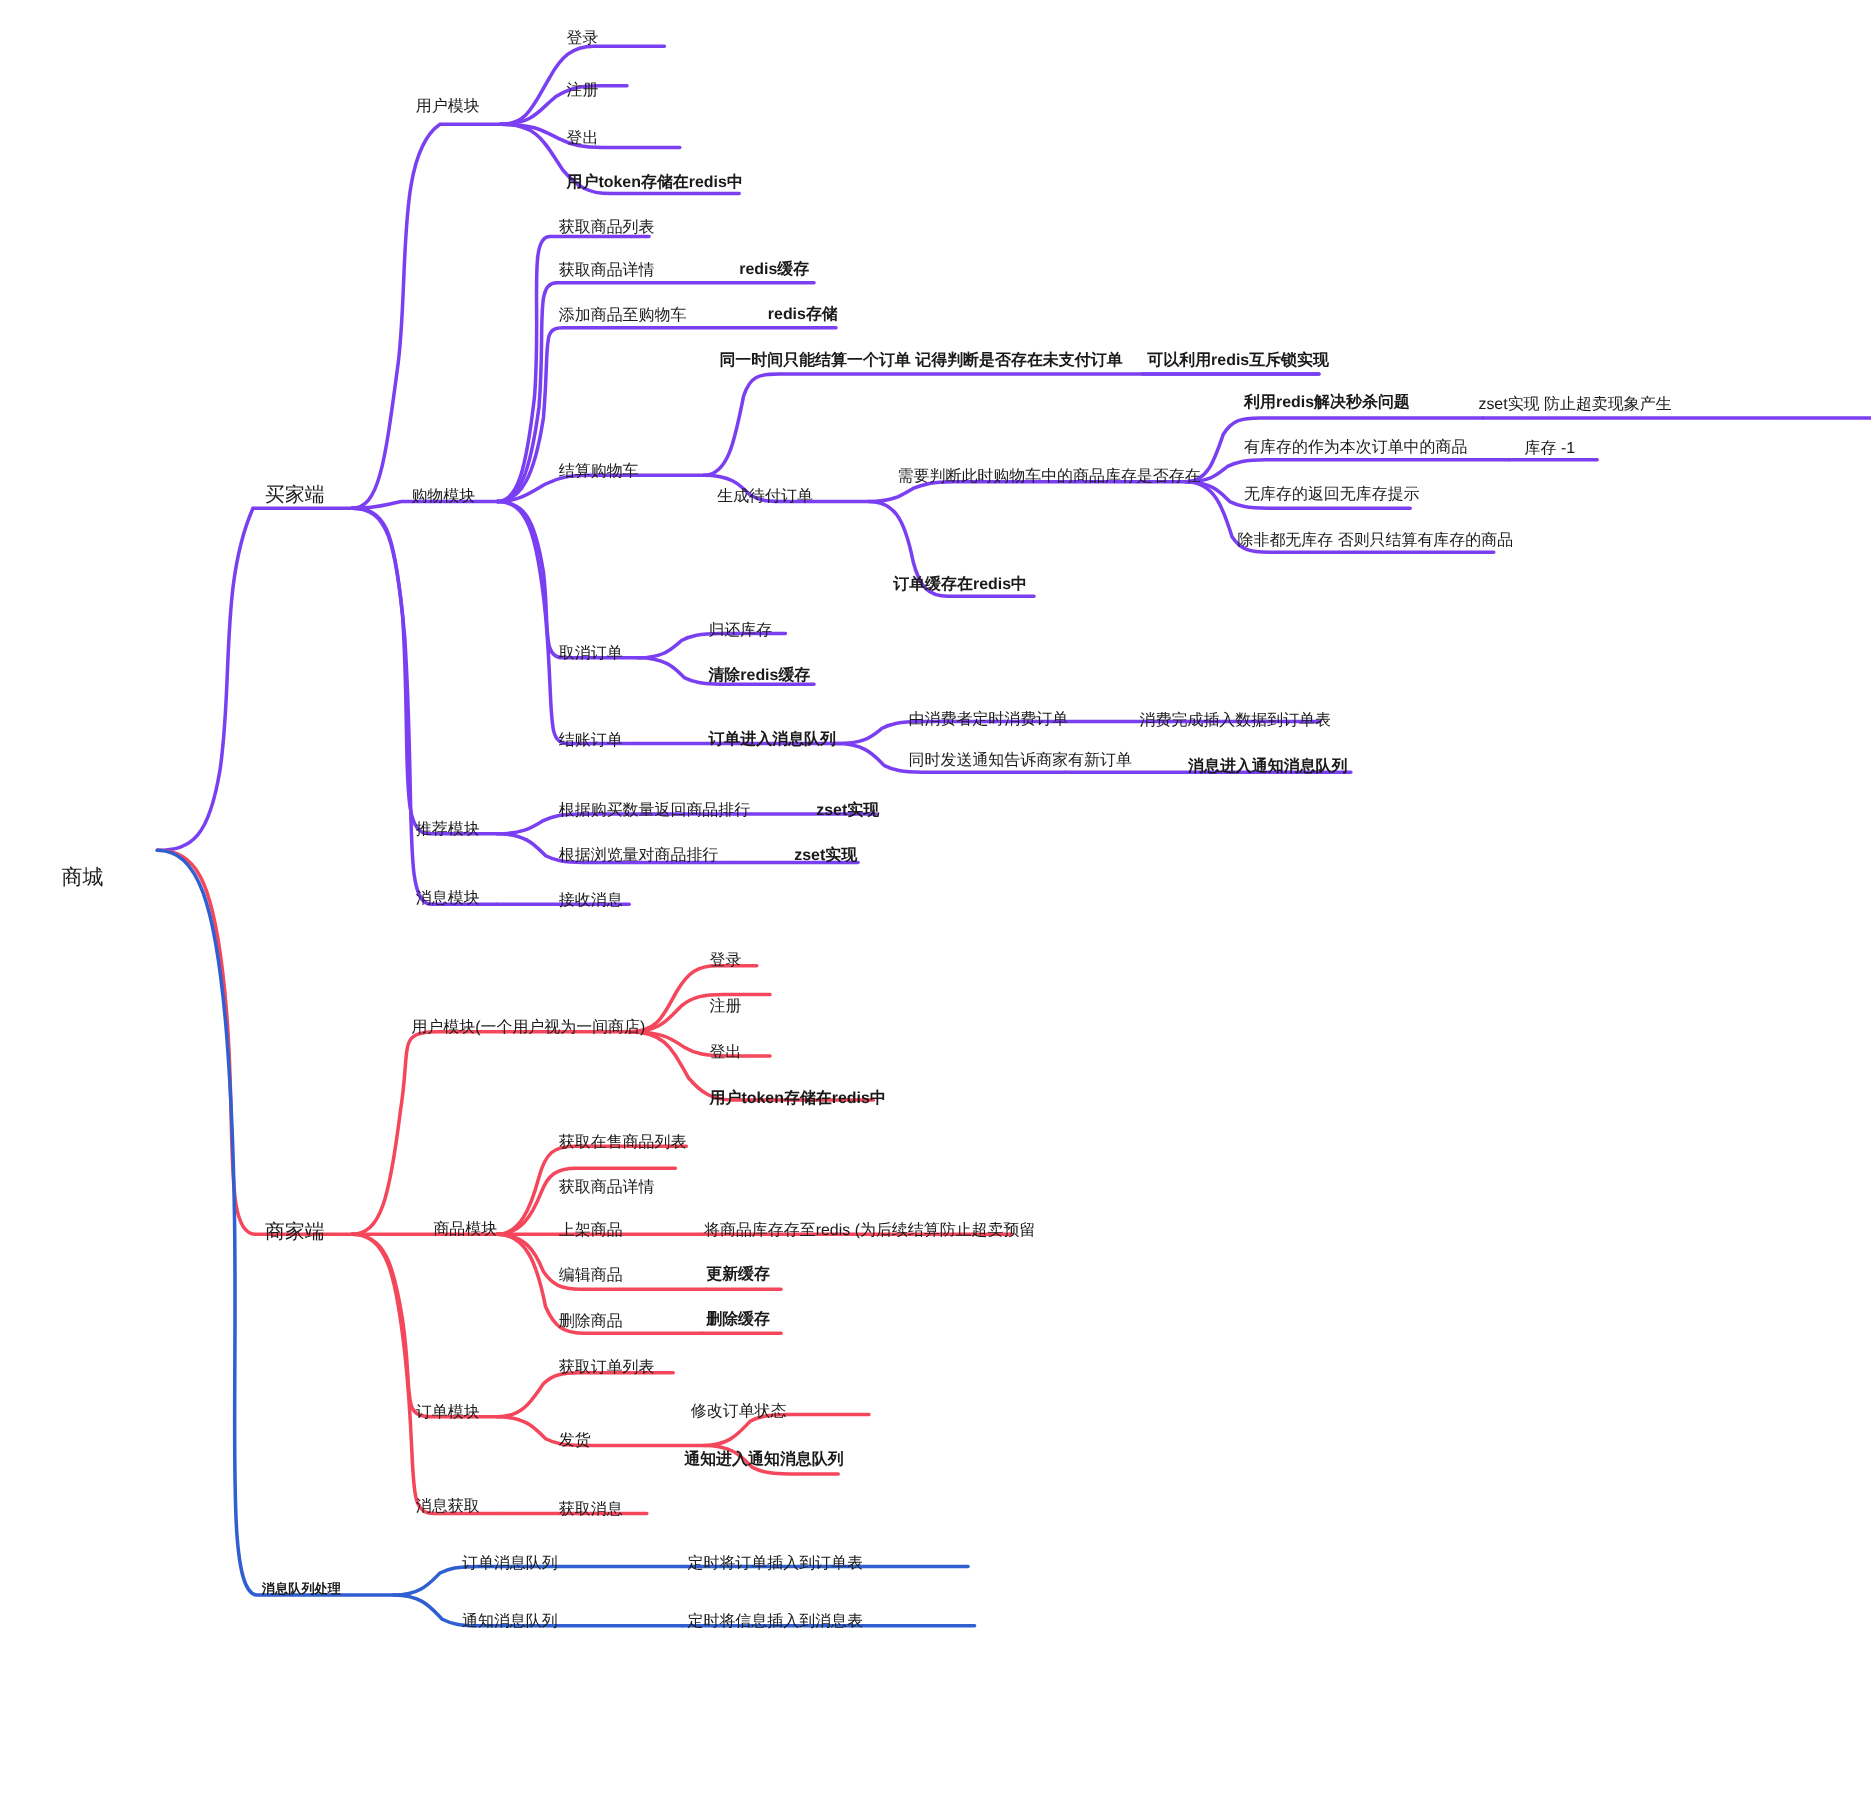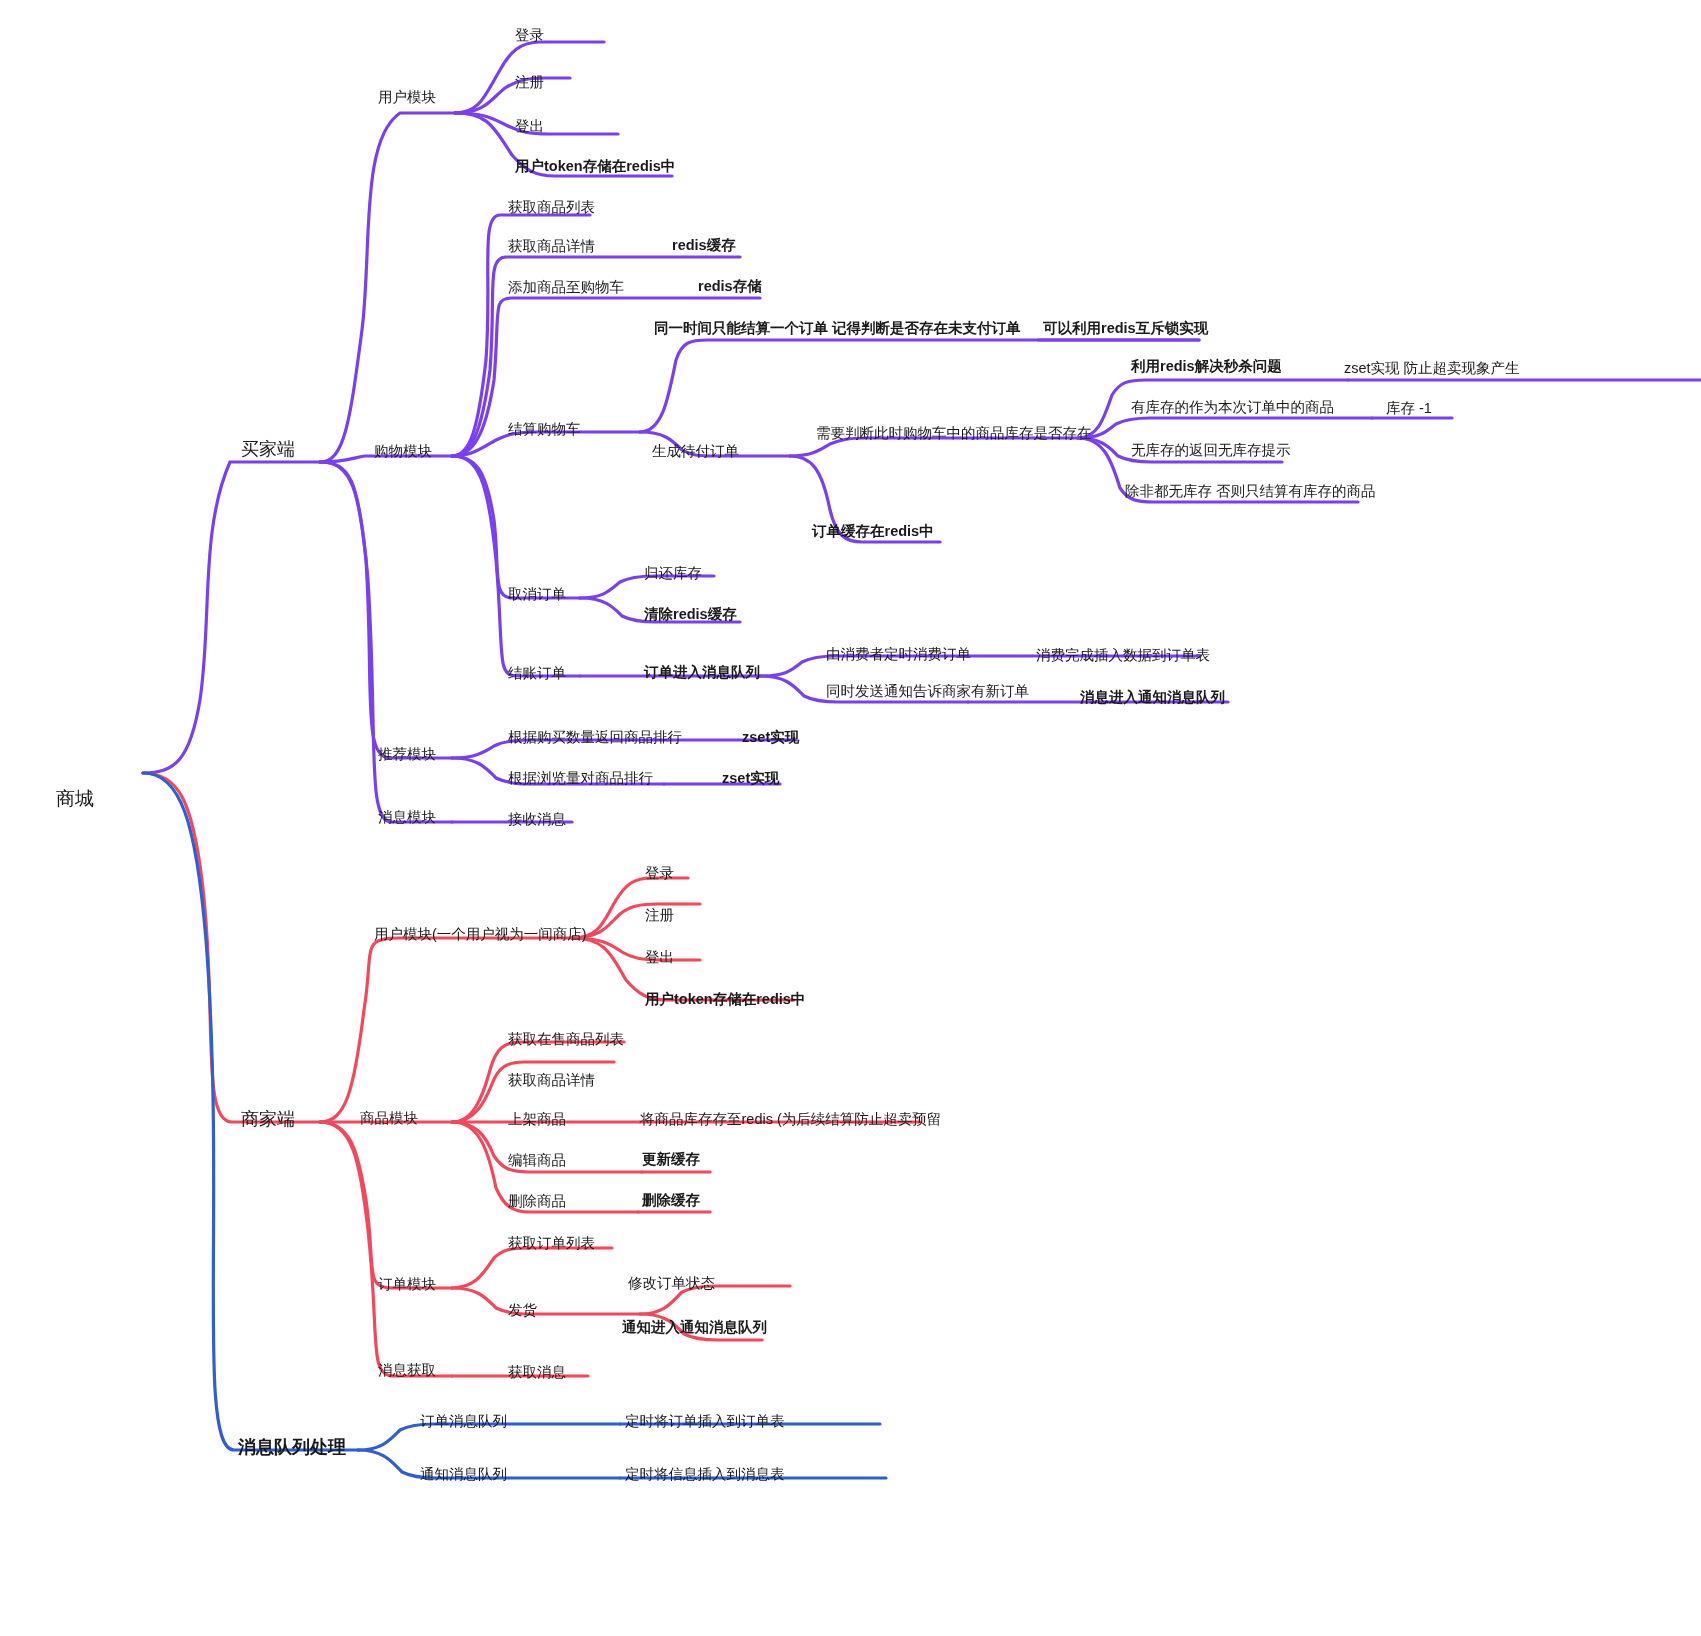--- a/index.html
+++ b/index.html
@@ -2,21 +2,21 @@
 <html><head>
 <meta charset="utf-8">
 <style>
   html,body{margin:0;padding:0;background:#ffffff;}
   body{font-family:"Liberation Sans","DejaVu Sans",sans-serif;}
   #mindmap{position:relative;width:1701px;height:1636px;background:#fff;overflow:hidden;}
   #edges{position:absolute;left:0;top:0;width:1701px;height:1636px;}
   .node{position:absolute;white-space:nowrap;color:#1a1a1a;line-height:1;}
   .node.root{font-size:19px;margin-top:31px;}
   .node.l1{font-size:18px;}
-  .node.l1b{font-size:18px;font-weight:bold;}
+  .node.l1b{font-size:12px;font-weight:bold;}
   .node.l2{font-size:14.5px;}
   .node.l3{font-size:14.5px;}
   .node.l4{font-size:14.5px;}
   .node.l5{font-size:14.5px;}
   .node.bold{font-weight:bold;}
 </style>
 </head>
 <body>
 
 <div id="mindmap">
@@ -180,21 +180,21 @@
   <div class="node l3" style="left:508px;top:812px;">接收消息</div>
 
   <div class="node l1" style="left:241px;top:1110px;">商家端</div>
 
   <div class="node l2" style="left:374px;top:927px;">用户模块(一个用户视为一间商店)</div>
   <div class="node l3" style="left:645px;top:866px;">登录</div>
   <div class="node l3" style="left:645px;top:908px;">注册</div>
   <div class="node l3" style="left:645px;top:950px;">登出</div>
   <div class="node l3 bold" style="left:645px;top:992px;">用户token存储在redis中</div>
 
-  <div class="node l2" style="left:360px;top:1111px;">商品模块</div>
+  <div class="node l2" style="left:394px;top:1111px;">商品模块</div>
   <div class="node l3" style="left:508px;top:1032px;">获取在售商品列表</div>
   <div class="node l3" style="left:508px;top:1073px;">获取商品详情</div>
   <div class="node l3" style="left:508px;top:1112px;text-align:right;">上架商品</div>
   <div class="node l4" style="left:640px;top:1112px;">将商品库存存至redis (为后续结算防止超卖预留</div>
   <div class="node l3" style="left:508px;top:1153px;">编辑商品</div>
   <div class="node l4 bold" style="left:642px;top:1152px;">更新缓存</div>
   <div class="node l3" style="left:508px;top:1194px;">删除商品</div>
   <div class="node l4 bold" style="left:642px;top:1193px;">删除缓存</div>
 
   <div class="node l2" style="left:378px;top:1277px;">订单模块</div>

